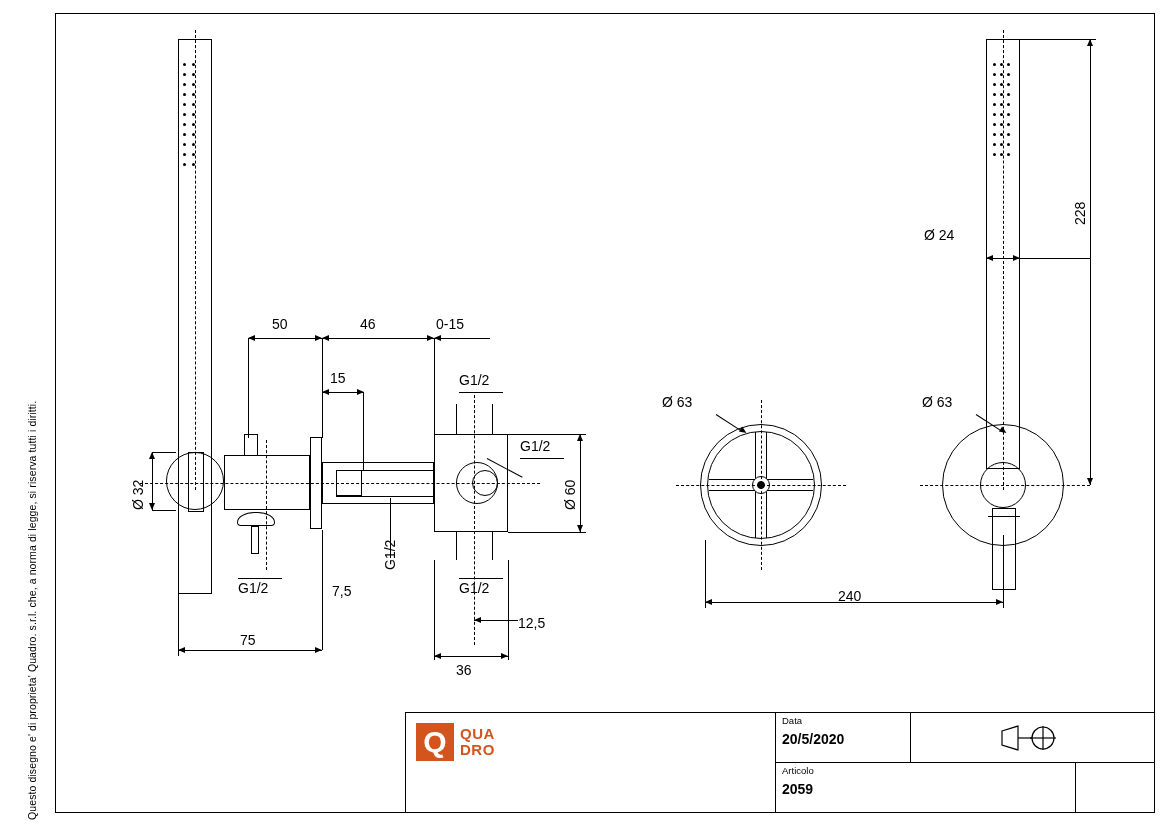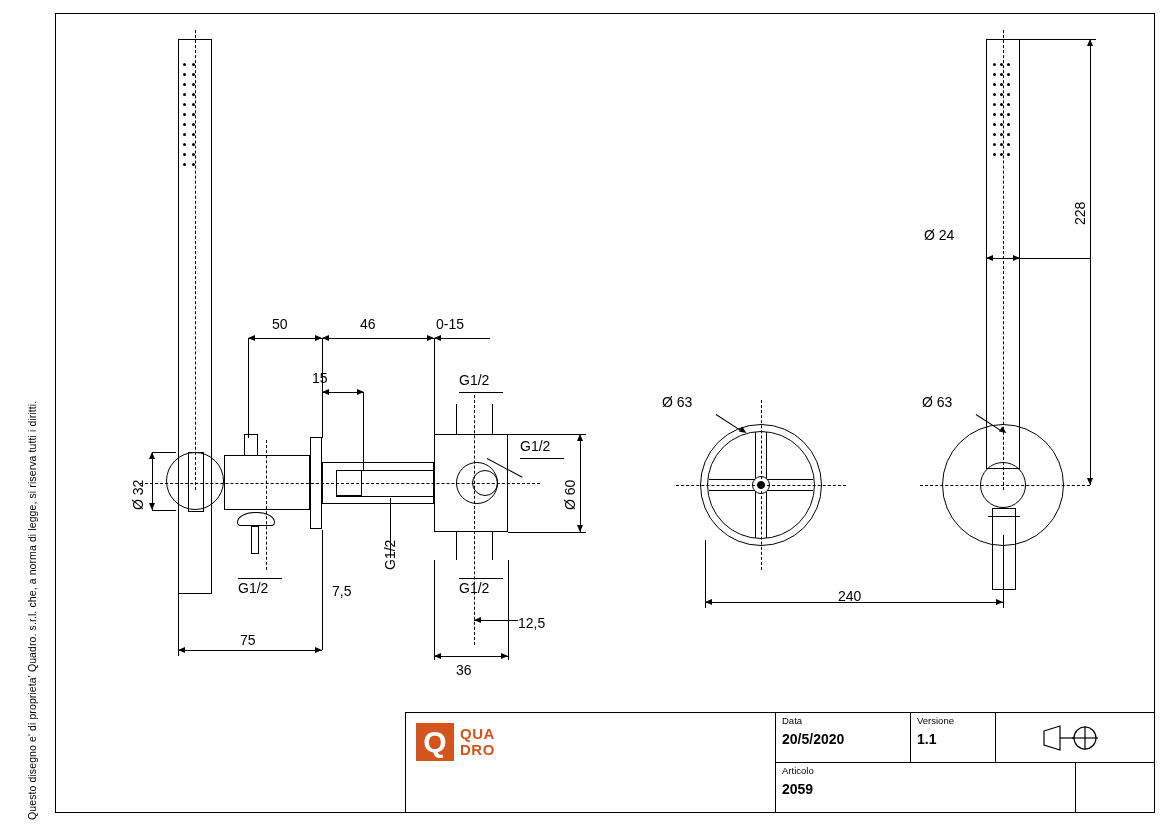--- a/index.html
+++ b/index.html
@@ -281,21 +281,21 @@
 
   <div class="ln lnh" style="left:434px;top:338px;width:56px;"></div>
   <div class="arrowL" style="left:434px;top:335px;"></div>
   <div class="ln lnv" style="left:434px;top:338px;height:96px;"></div>
   <div class="dim" style="left:436px;top:316px;">0-15</div>
 
   <div class="ln lnh" style="left:322px;top:392px;width:42px;"></div>
   <div class="arrowL" style="left:322px;top:389px;"></div>
   <div class="arrowR" style="left:357px;top:389px;"></div>
   <div class="ln lnv" style="left:363px;top:392px;height:78px;"></div>
-  <div class="dim" style="left:312px;top:370px;">15</div>
+  <div class="dim" style="left:330px;top:370px;">15</div>
 
   <div class="dim" style="left:459px;top:372px;">G1/2</div>
   <div class="ln lnh" style="left:459px;top:392px;width:44px;"></div>
 
   <div class="dim" style="left:520px;top:438px;">G1/2</div>
   <div class="ln lnh" style="left:520px;top:458px;width:44px;"></div>
   <div class="ln" style="left:487px;top:458px;width:40px;height:1px;transform:rotate(28deg);transform-origin:left center;"></div>
 
   <div class="ln lnv" style="left:580px;top:434px;height:98px;"></div>
   <div class="arrowU" style="left:577px;top:434px;"></div>
@@ -433,24 +433,20 @@
         </div>
       </div>
     </div>
 
     <div class="tb-right">
       <div class="tb-row top">
         <div class="tb-cell tb-w1">
           <div class="tb-lab">Data</div>
           <div class="tb-val">20/5/2020</div>
         </div>
-        <div class="tb-cell tb-w2">
-          <div class="tb-lab">Versione</div>
-          <div class="tb-val">1.1</div>
-        </div>
         <div class="tb-cell tb-w4">
           <div class="proj-icon">
             <svg width="74" height="30" viewBox="0 0 74 30">
               <polygon points="6,8 22,3 22,27 6,22" fill="none" stroke="#000" stroke-width="1.2"></polygon>
               <line x1="22" y1="15" x2="36" y2="15" stroke="#000" stroke-width="1.2"></line>
               <circle cx="47" cy="15" r="11" fill="none" stroke="#000" stroke-width="1.2"></circle>
               <line x1="47" y1="3" x2="47" y2="27" stroke="#000" stroke-width="1.2"></line>
               <line x1="34" y1="15" x2="60" y2="15" stroke="#000" stroke-width="1.2"></line>
             </svg>
           </div>

